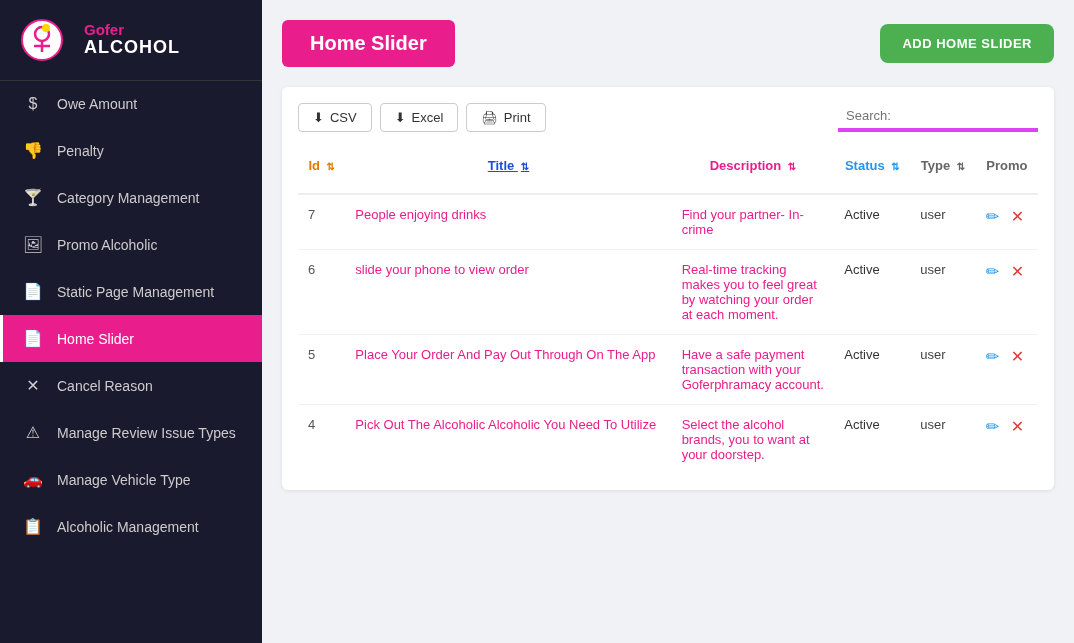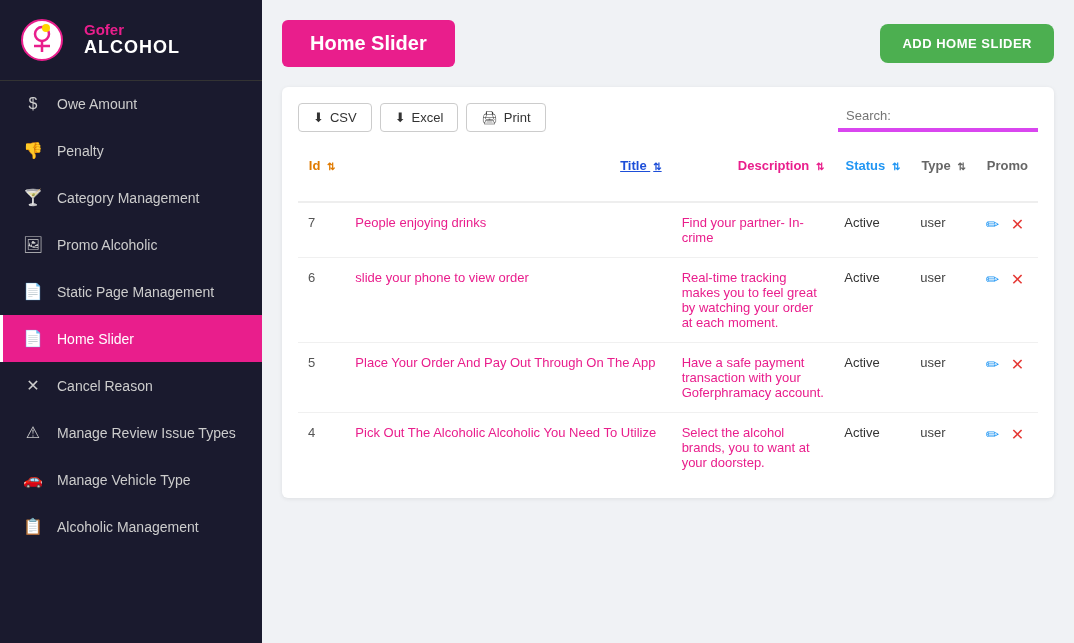--- a/index.html
+++ b/index.html
@@ -135,22 +135,22 @@
       border-radius: 6px;
       padding: 16px;
       box-shadow: 0 1px 4px rgba(0,0,0,0.08);
     }
     table {
       width: 100%;
       border-collapse: collapse;
       font-size: 13.5px;
     }
     thead th {
-      text-align: right;
-      padding: 10px 10px 28px;
+      text-align: center;
+      padding: 10px 10px 20px;
       font-weight: 600;
       border-bottom: 2px solid #eee;
       color: #555;
       font-size: 13px;
     }
     thead th.col-id { color: #e07a00; }
     thead th.col-title { color: #1d4ed8; text-decoration: underline; }
     thead th.col-desc { color: #e91e8c; }
     thead th.col-status { color: #2196f3; }
     thead th.col-type { color: #666; }

